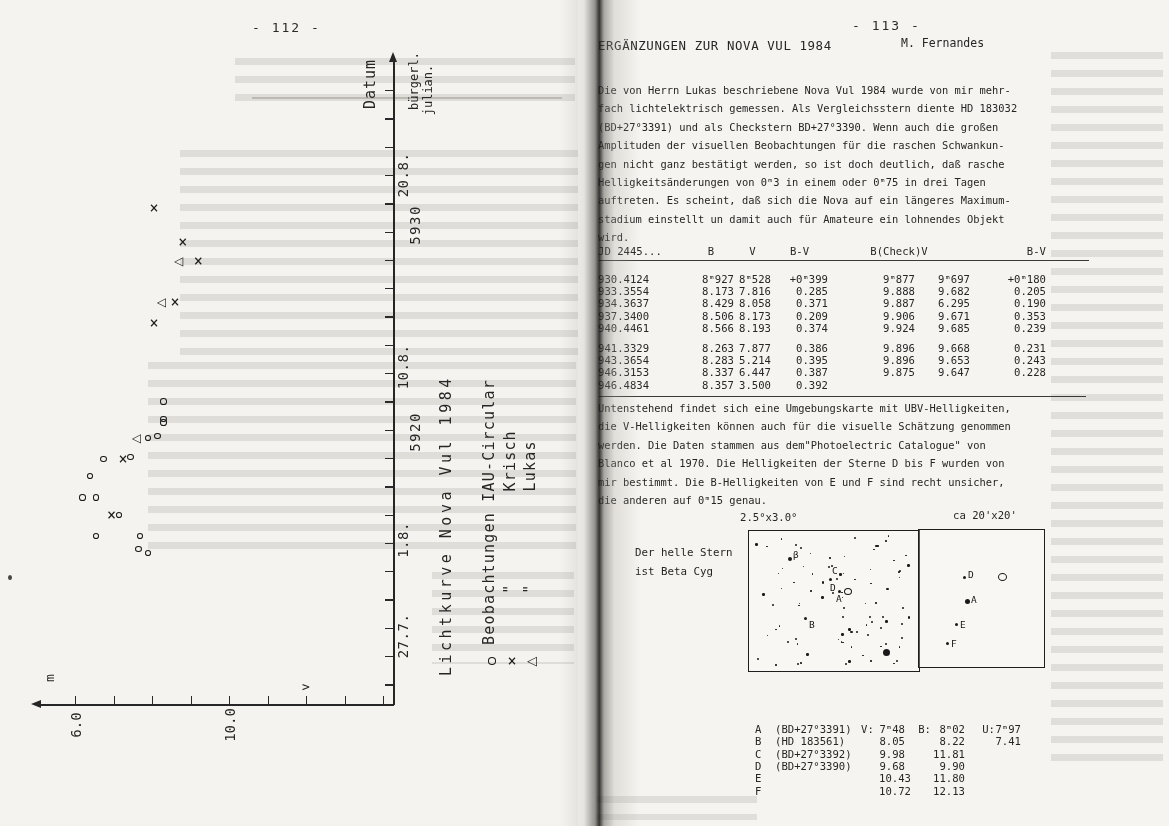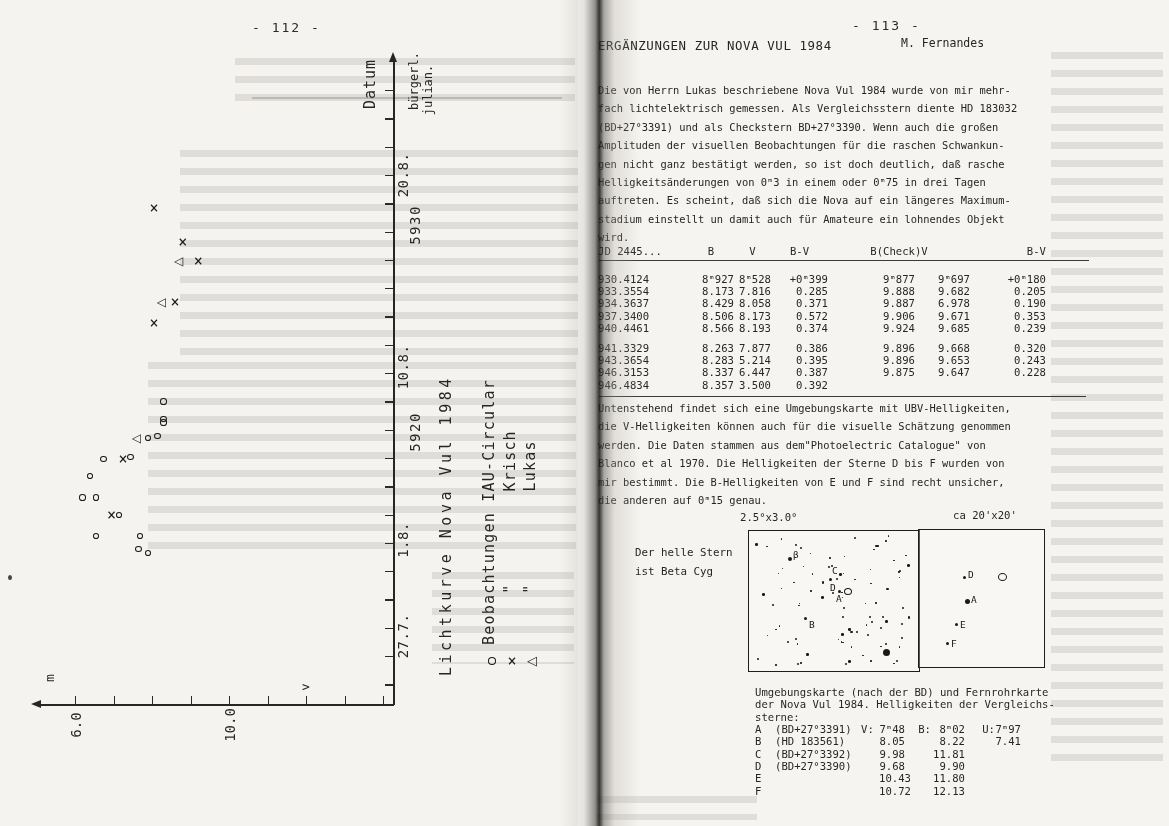--- a/index.html
+++ b/index.html
@@ -145,24 +145,24 @@
 gen nicht ganz bestätigt werden, so ist doch deutlich, daß rasche
 Helligkeitsänderungen von 0ᵐ3 in einem oder 0ᵐ75 in drei Tagen
 auftreten. Es scheint, daß sich die Nova auf ein längeres Maximum-
 stadium einstellt un damit auch für Amateure ein lohnendes Objekt
 wird.</div>
     <div class="abs z2" id="tbl" style="left:3px;top:245px;width:500px;">
         <div class="trow" style="grid-template-columns: 90px 46px 37px 57px 142px 76px; position: absolute; left: 0px; top: 0px; width: 490px;"><div class="tcell l">JD 2445...</div><div class="tcell c">B</div><div class="tcell c">V</div><div class="tcell c">B-V</div><div class="tcell c">B(Check)V</div><div class="tcell r">B-V</div></div>
         <div class="rule" style="left: 1px; top: 15px; width: 490px;"></div>
         <div class="trow" style="grid-template-columns: 90px 46px 37px 57px 87px 55px 76px; position: absolute; left: 0px; top: 28px; width: 448px;"><div class="tcell l">930.4124</div><div class="tcell r">8ᵐ927</div><div class="tcell r">8ᵐ528</div><div class="tcell r">+0ᵐ399</div><div class="tcell r">9ᵐ877</div><div class="tcell r">9ᵐ697</div><div class="tcell r">+0ᵐ180</div></div>
         <div class="trow" style="grid-template-columns: 90px 46px 37px 57px 87px 55px 76px; position: absolute; left: 0px; top: 40.2px; width: 448px;"><div class="tcell l">933.3554</div><div class="tcell r">8.173</div><div class="tcell r">7.816</div><div class="tcell r">0.285</div><div class="tcell r">9.888</div><div class="tcell r">9.682</div><div class="tcell r">0.205</div></div>
-        <div class="trow" style="grid-template-columns: 90px 46px 37px 57px 87px 55px 76px; position: absolute; left: 0px; top: 52.4px; width: 448px;"><div class="tcell l">934.3637</div><div class="tcell r">8.429</div><div class="tcell r">8.058</div><div class="tcell r">0.371</div><div class="tcell r">9.887</div><div class="tcell r">6.978</div><div class="tcell r">0.190</div></div>
-        <div class="trow" style="grid-template-columns: 90px 46px 37px 57px 87px 55px 76px; position: absolute; left: 0px; top: 64.6px; width: 448px;"><div class="tcell l">937.3400</div><div class="tcell r">8.506</div><div class="tcell r">8.173</div><div class="tcell r">0.572</div><div class="tcell r">9.906</div><div class="tcell r">9.671</div><div class="tcell r">0.353</div></div>
+        <div class="trow" style="grid-template-columns: 90px 46px 37px 57px 87px 55px 76px; position: absolute; left: 0px; top: 52.4px; width: 448px;"><div class="tcell l">934.3637</div><div class="tcell r">8.429</div><div class="tcell r">8.058</div><div class="tcell r">0.371</div><div class="tcell r">9.887</div><div class="tcell r">6.295</div><div class="tcell r">0.190</div></div>
+        <div class="trow" style="grid-template-columns: 90px 46px 37px 57px 87px 55px 76px; position: absolute; left: 0px; top: 64.6px; width: 448px;"><div class="tcell l">937.3400</div><div class="tcell r">8.506</div><div class="tcell r">8.173</div><div class="tcell r">0.209</div><div class="tcell r">9.906</div><div class="tcell r">9.671</div><div class="tcell r">0.353</div></div>
         <div class="trow" style="grid-template-columns: 90px 46px 37px 57px 87px 55px 76px; position: absolute; left: 0px; top: 76.8px; width: 448px;"><div class="tcell l">940.4461</div><div class="tcell r">8.566</div><div class="tcell r">8.193</div><div class="tcell r">0.374</div><div class="tcell r">9.924</div><div class="tcell r">9.685</div><div class="tcell r">0.239</div></div>
-        <div class="trow" style="grid-template-columns: 90px 46px 37px 57px 87px 55px 76px; position: absolute; left: 0px; top: 97px; width: 448px;"><div class="tcell l">941.3329</div><div class="tcell r">8.263</div><div class="tcell r">7.877</div><div class="tcell r">0.386</div><div class="tcell r">9.896</div><div class="tcell r">9.668</div><div class="tcell r">0.320</div></div>
+        <div class="trow" style="grid-template-columns: 90px 46px 37px 57px 87px 55px 76px; position: absolute; left: 0px; top: 97px; width: 448px;"><div class="tcell l">941.3329</div><div class="tcell r">8.263</div><div class="tcell r">7.877</div><div class="tcell r">0.386</div><div class="tcell r">9.896</div><div class="tcell r">9.668</div><div class="tcell r">0.231</div></div>
         <div class="trow" style="grid-template-columns: 90px 46px 37px 57px 87px 55px 76px; position: absolute; left: 0px; top: 109.2px; width: 448px;"><div class="tcell l">943.3654</div><div class="tcell r">8.283</div><div class="tcell r">5.214</div><div class="tcell r">0.395</div><div class="tcell r">9.896</div><div class="tcell r">9.653</div><div class="tcell r">0.243</div></div>
         <div class="trow" style="grid-template-columns: 90px 46px 37px 57px 87px 55px 76px; position: absolute; left: 0px; top: 121.4px; width: 448px;"><div class="tcell l">946.3153</div><div class="tcell r">8.337</div><div class="tcell r">6.447</div><div class="tcell r">0.387</div><div class="tcell r">9.875</div><div class="tcell r">9.647</div><div class="tcell r">0.228</div></div>
         <div class="trow" style="grid-template-columns: 90px 46px 37px 57px 87px 55px 76px; position: absolute; left: 0px; top: 133.6px; width: 448px;"><div class="tcell l">946.4834</div><div class="tcell r">8.357</div><div class="tcell r">3.500</div><div class="tcell r">0.392</div><div class="tcell r"></div><div class="tcell r"></div><div class="tcell r"></div></div>
         <div class="rule" style="left: 1px; top: 151px; width: 487px;"></div>
       </div>
     <div class="para z2" id="p2" style="left:3px;top:399px;">Untenstehend findet sich eine Umgebungskarte mit UBV-Helligkeiten,
 die V-Helligkeiten können auch für die visuelle Schätzung genommen
 werden. Die Daten stammen aus dem"Photoelectric Catalogue" von
 Blanco et al 1970. Die Helligkeiten der Sterne D bis F wurden von
 mir bestimmt. Die B-Helligkeiten von E und F sind recht unsicher,
@@ -279,23 +279,20 @@
         <div class="slabel" style="left: 49px; top: 39px;">D</div>
         <div class="dot" style="left: 46px; top: 69px; width: 5px; height: 5px;"></div>
         <div class="slabel" style="left: 52px; top: 64px;">A</div>
         <div class="dot" style="left: 36px; top: 93px; width: 3px; height: 3px;"></div>
         <div class="slabel" style="left: 41px; top: 89px;">E</div>
         <div class="dot" style="left: 27px; top: 112px; width: 3px; height: 3px;"></div>
         <div class="slabel" style="left: 32px; top: 108px;">F</div>
         <div class="ring" style="left: 79px; top: 43px; width: 7px; height: 6px;"></div>
       </div>
 
-    <div class="abs z2" id="caption" style="left:160px;top:686px;font-size:10.6px;line-height:12.3px;white-space:pre;">Umgebungskarte (nach der BD) und Fernrohrkarte
-der Nova Vul 1984. Helligkeiten der Vergleichs-
-sterne:</div>
     <div class="abs z2" id="starlist" style="left:160px;top:723px;">
         <div class="trow" style="grid-template-columns: 20px 86px 18px 26px 26px 34px 30px 26px; position: absolute; left: 0px; top: 0px; width: 270px; font-size: 10.6px; line-height: 12.3px;"><div class="tcell l">A</div><div class="tcell l">(BD+27°3391)</div><div class="tcell l">V:</div><div class="tcell r">7ᵐ48</div><div class="tcell r">B:</div><div class="tcell r">8ᵐ02</div><div class="tcell r">U:</div><div class="tcell r">7ᵐ97</div></div>
         <div class="trow" style="grid-template-columns: 20px 86px 18px 26px 26px 34px 30px 26px; position: absolute; left: 0px; top: 12.3px; width: 270px; font-size: 10.6px; line-height: 12.3px;"><div class="tcell l">B</div><div class="tcell l">(HD 183561)</div><div class="tcell l"></div><div class="tcell r">8.05</div><div class="tcell r"></div><div class="tcell r">8.22</div><div class="tcell r"></div><div class="tcell r">7.41</div></div>
         <div class="trow" style="grid-template-columns: 20px 86px 18px 26px 26px 34px 30px 26px; position: absolute; left: 0px; top: 24.6px; width: 270px; font-size: 10.6px; line-height: 12.3px;"><div class="tcell l">C</div><div class="tcell l">(BD+27°3392)</div><div class="tcell l"></div><div class="tcell r">9.98</div><div class="tcell r"></div><div class="tcell r">11.81</div><div class="tcell r"></div><div class="tcell r"></div></div>
         <div class="trow" style="grid-template-columns: 20px 86px 18px 26px 26px 34px 30px 26px; position: absolute; left: 0px; top: 36.9px; width: 270px; font-size: 10.6px; line-height: 12.3px;"><div class="tcell l">D</div><div class="tcell l">(BD+27°3390)</div><div class="tcell l"></div><div class="tcell r">9.68</div><div class="tcell r"></div><div class="tcell r">9.90</div><div class="tcell r"></div><div class="tcell r"></div></div>
         <div class="trow" style="grid-template-columns: 20px 86px 18px 26px 26px 34px 30px 26px; position: absolute; left: 0px; top: 49.2px; width: 270px; font-size: 10.6px; line-height: 12.3px;"><div class="tcell l">E</div><div class="tcell l"></div><div class="tcell l"></div><div class="tcell r">10.43</div><div class="tcell r"></div><div class="tcell r">11.80</div><div class="tcell r"></div><div class="tcell r"></div></div>
         <div class="trow" style="grid-template-columns: 20px 86px 18px 26px 26px 34px 30px 26px; position: absolute; left: 0px; top: 61.5px; width: 270px; font-size: 10.6px; line-height: 12.3px;"><div class="tcell l">F</div><div class="tcell l"></div><div class="tcell l"></div><div class="tcell r">10.72</div><div class="tcell r"></div><div class="tcell r">12.13</div><div class="tcell r"></div><div class="tcell r"></div></div>
       </div>
   </div>
 

